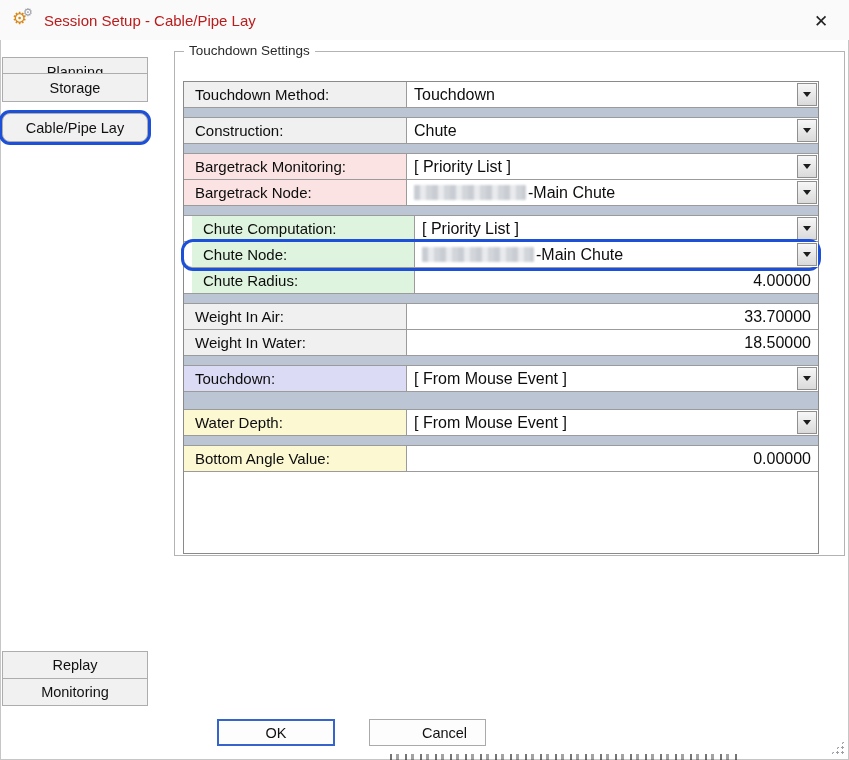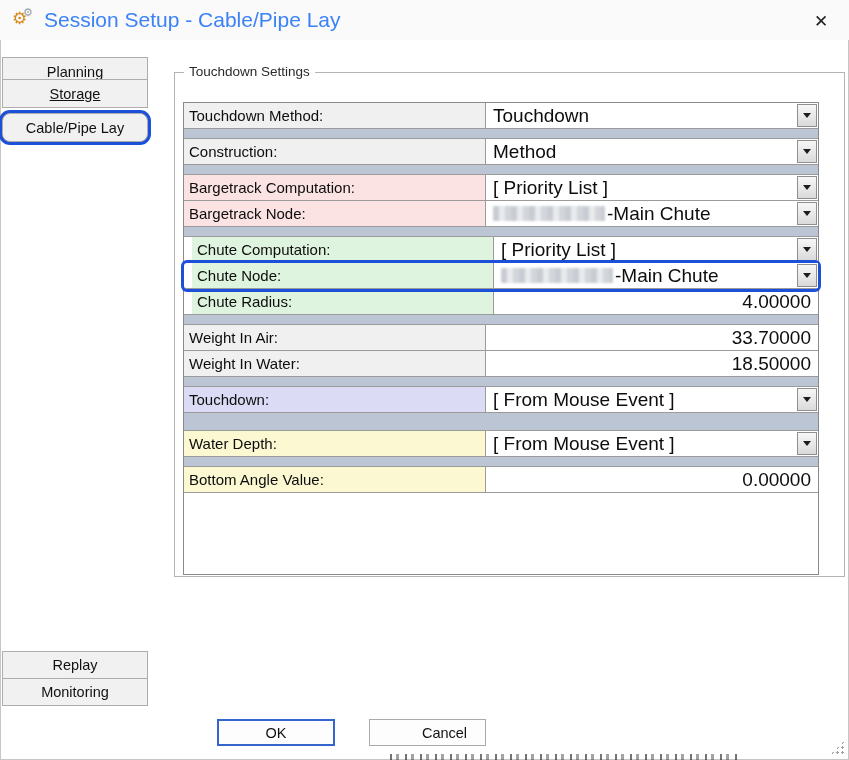--- a/index.html
+++ b/index.html
@@ -20,48 +20,48 @@
   
   .titlebar {
     position:absolute; left:0; top:0; right:0; height:40px;
     background:#fafafa;
     display:flex; align-items:center;
     padding-left:12px;
   }
   .app-icon { position:relative; width:24px; height:24px; margin-right:8px; flex:none; }
   .app-icon .gear-big  { position:absolute; left:0;  top:2px;  font-size:17px; line-height:1; color:#d8891c; }
   .app-icon .gear-small{ position:absolute; left:11px; top:-1px; font-size:11px; line-height:1; color:#989ca3; }
-  .title-text { font-size:21px; color:#3b82f6; }
+  .title-text { font-size:15px; color:#b91c1c; }
   .close-btn {
     position:absolute; right:16px; top:9px;
     width:24px; height:24px;
     display:flex; align-items:center; justify-content:center;
     font-size:17px; color:#222; cursor:default;
   }
 
   
   .side-btn {
     position:absolute; left:2px; width:146px; height:29px;
     background:#f1f1f1; border:1px solid #adadad;
     display:flex; align-items:center; justify-content:center;
     font-size:14.5px; color:#111;
   }
   .side-btn.selected {
     box-shadow: 0 0 0 3px var(--highlight-blue, #1d50d8);
     border-radius:8px; z-index:3;
   }
   #sb-planning   { top:57px;text-align:right; }
-  #sb-storage    { top:79px;text-decoration:underline; }
+  #sb-storage    { top:73px; }
   #sb-cablepipe  { top:113px; }
   #sb-replay     { top:651px; height:28px; }
   #sb-monitoring { top:678px; height:28px; }
 
   
   .groupbox {
-    position:absolute; left:174px; top:72px; width:671px; height:505px;
+    position:absolute; left:174px; top:51px; width:671px; height:505px;
     border:1px solid #b3b3b3;
     background:#fff;
   }
   .group-title {
     position:absolute; top:-9px; left:9px;
     background:#fff; padding:0 5px;
     font-size:13.5px; color:#2a2a2a;
   }
 
   
@@ -71,38 +71,38 @@
     display:flex; flex-direction:column;
     overflow:visible;
   }
   .trow {
     display:flex; height:26px; flex:none;
     border-bottom:1px solid #9b9b9b;
     background:#fff;
   }
   .trow.ring {
     box-shadow: 0 0 0 3px var(--highlight-blue, #1d50d8);
-    border-radius:3px; position:relative; z-index:2;
+    border-radius:9px; position:relative; z-index:2;
   }
   .lbl {
-    width:302px; flex:none;
+    width:223px; flex:none;
     border-right:1px solid #9b9b9b;
-    padding-left:5px;
+    padding-left:11px;
     display:flex; align-items:center;
     font-size:15px; color:#0d0d0d;
   }
   .tone-gray   { background:var(--label-gray,  #f0f0f0); }
   .tone-pink   { background:var(--label-pink,  #fbe3e3); }
   .tone-green  { background:var(--label-green, #def4de);margin-left:8px; }
   .tone-purple { background:var(--label-purple,#dbdbf6); }
   .tone-yellow { background:var(--label-yellow,#fbf8d2); }
   .val {
     flex:1; position:relative; background:#fff;
     display:flex; align-items:center;
-    padding-left:7px; font-size:19px; color:#0d0d0d;
+    padding-left:7px; font-size:16px; color:#0d0d0d;
     overflow:hidden;
   }
   .val.dd  { padding-right:26px; }
   .val.num { justify-content:flex-end; padding-right:7px; padding-left:3px; }
   .cbtn {
     position:absolute; right:1px; top:1px; bottom:1px; width:20px;
     background:linear-gradient(#f7f7f7, #dadada);
     border:1px solid #8f8f8f;
     display:flex; align-items:center; justify-content:center;
   }
@@ -180,30 +180,30 @@
           <span class="cbtn">
               <i class="arr"></i>
             </span>
         </div>
       </div>
       <div class="sep"></div>
 
       <div class="trow">
         <div class="lbl tone-gray">Construction:</div>
         <div class="val dd">
-          <span class="vtext">Method</span>
-          <span class="cbtn">
-              <i class="arr"></i>
-            </span>
-        </div>
-      </div>
-      <div class="sep"></div>
-
-      <div class="trow">
-        <div class="lbl tone-pink">Bargetrack Computation:</div>
+          <span class="vtext">Chute</span>
+          <span class="cbtn">
+              <i class="arr"></i>
+            </span>
+        </div>
+      </div>
+      <div class="sep"></div>
+
+      <div class="trow">
+        <div class="lbl tone-pink">Bargetrack Monitoring:</div>
         <div class="val dd">
           <span class="vtext">[ Priority List ]</span>
           <span class="cbtn">
               <i class="arr"></i>
             </span>
         </div>
       </div>
 
       <div class="trow">
         <div class="lbl tone-pink">Bargetrack Node:</div>

